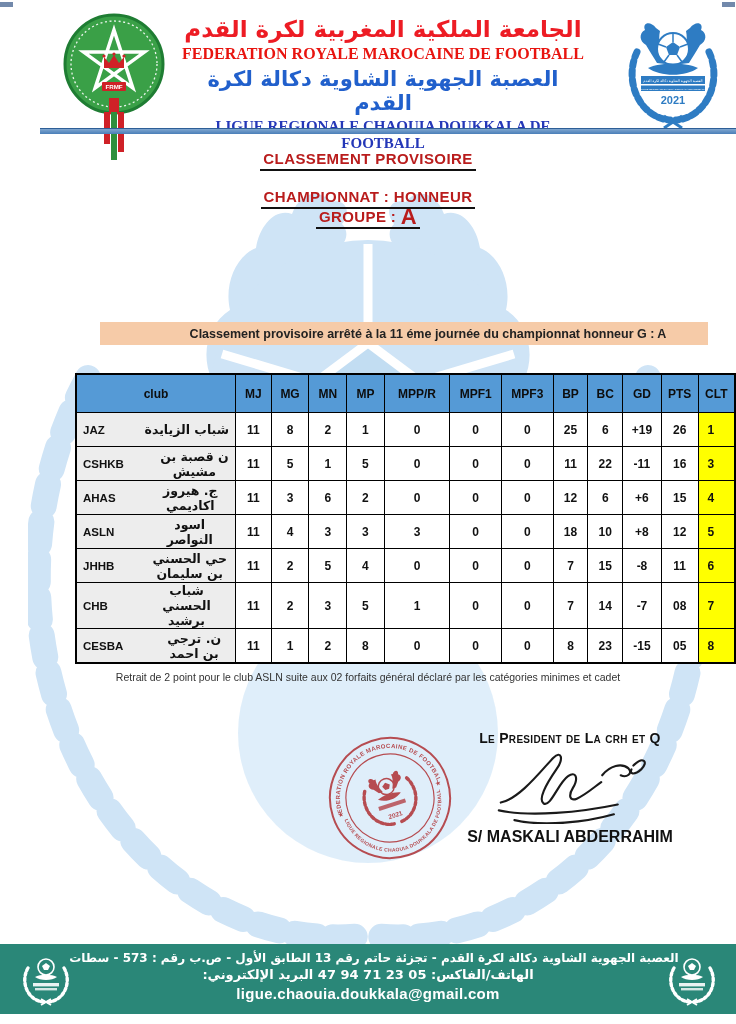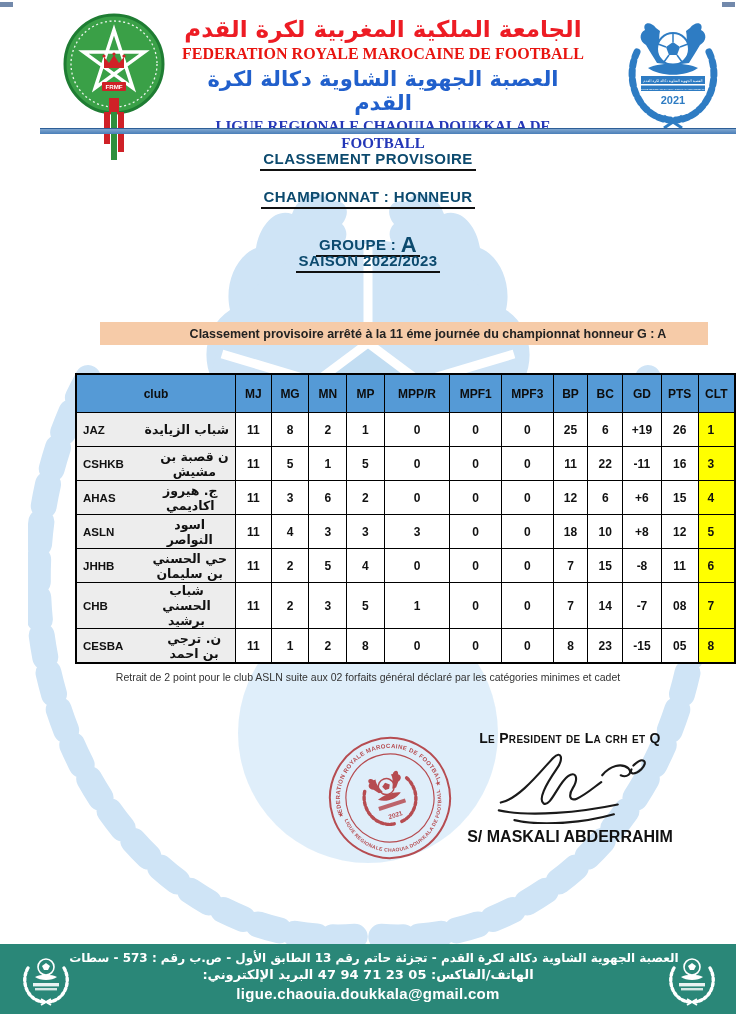--- a/index.html
+++ b/index.html
@@ -18,23 +18,23 @@
   .h-fr1{font-family:"Liberation Serif",serif;font-size:16px;font-weight:bold;color:#e8140f;margin-top:3px;}
   .h-ar2{font-size:21px;font-weight:800;color:#2160cc;margin-top:4px;font-family:"DejaVu Sans","Liberation Sans",sans-serif;}
   .h-fr2{font-family:"Liberation Serif",serif;font-size:15px;font-weight:bold;color:#2437b8;margin-top:3px;}
   .logo-right{left:620px;top:16px;width:106px;height:116px;z-index:2;}
   .rule{left:40px;top:128px;width:696px;height:5px;background:linear-gradient(#7fa6cf,#4a7eb8);
         border-top:1px solid #2e5f97;z-index:2;}
 
   
   .titles{left:17px;top:148px;width:702px;height:125px;text-align:center;z-index:2;}
   .t-line{position:absolute;left:0;right:0;}
-  .t1{top:2px;} .t2{top:40px;} .t3{top:88px;} .t4{top:104px;}
+  .t1{top:2px;} .t2{top:40px;} .t3{top:60px;} .t4{top:104px;}
   .t-underline{display:inline-block;border-bottom:2px solid #111;padding:0 3px 2px;
-        font-weight:800;font-size:15px;letter-spacing:.4px;color:#0c4a6e;}
+        font-weight:800;font-size:15px;letter-spacing:.4px;color:#b91c1c;}
   .big-a{font-size:22px;line-height:15px;vertical-align:-2px;}
 
   
   .notice{left:100px;top:322px;width:560px;height:23px;background:#f6cba8;display:flex;
         align-items:center;justify-content:center;font-size:12.5px;font-weight:700;color:#222;z-index:2;padding-left:48px;}
 
   
   .tablewrap{left:44px;top:373px;z-index:2;padding-left:31px;}
   table{border-collapse:collapse;table-layout:fixed;border:2px solid #000;}
   th,td{border:1px solid #000;overflow:hidden;}
@@ -149,21 +149,20 @@
     <text x="53" y="73.8" text-anchor="middle" font-size="2.4" fill="#ffffff">LIGUE REGIONALE CHAOUIA DOUKKALA DE FOOTBALL</text>
     <text x="53" y="88" text-anchor="middle" font-size="11" font-weight="bold" fill="#2e7cc3">2021</text>
   </svg>
 
   <div class="abs rule"></div>
 
   <div class="abs titles">
     <div class="t-line t1"><span class="t-underline">CLASSEMENT  PROVISOIRE</span></div>
     <div class="t-line t2"><span class="t-underline">CHAMPIONNAT : HONNEUR</span></div>
     <div class="t-line t3"><span class="t-underline"><span>GROUPE : </span><span class="big-a">A</span></span></div>
-    <div class="t-line t4"><span class="t-underline">SAISON 2022/2023</span></div>
   </div>
 
   <div class="abs notice">Classement  provisoire arrêté à la 11 éme journée du championnat honneur G : A</div>
 
   <div class="abs tablewrap">
     <table>
       <colgroup>
           <col style="width: 160px;">
           <col style="width: 36px;">
           <col style="width: 38px;">

